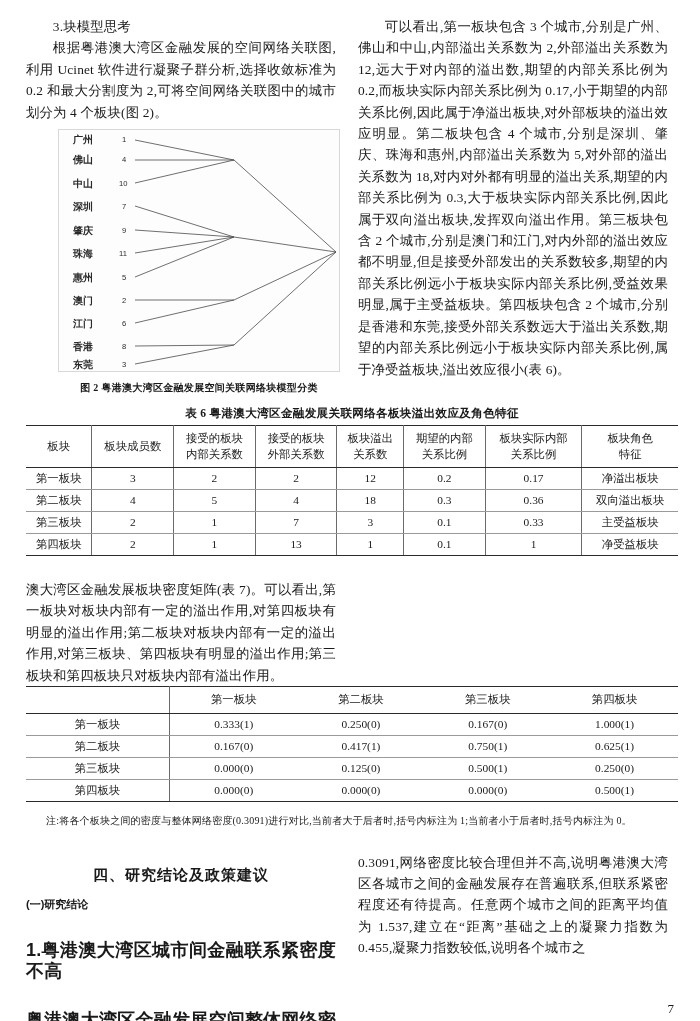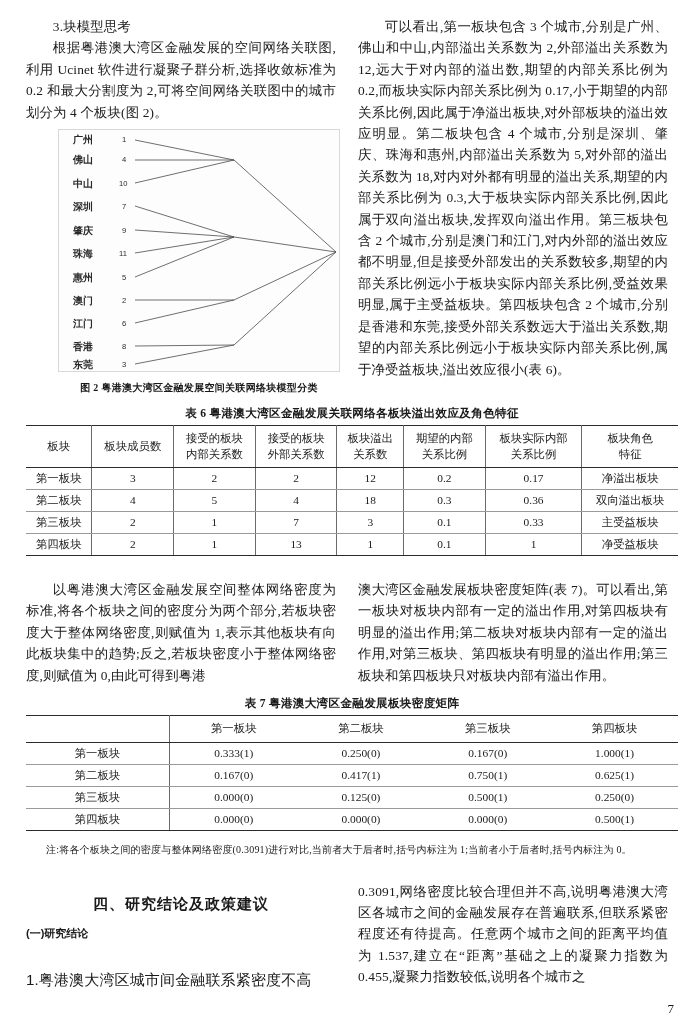--- a/index.html
+++ b/index.html
@@ -152,22 +152,22 @@
     letter-spacing: 1px;
   }
   .sub-head {
     font-family: "Liberation Sans", "DejaVu Sans", sans-serif;
     font-size: 11px;
     font-weight: bold;
     margin: 0 0 2px 0;
   }
   p.body.bold-run {
     font-family: "Liberation Sans", "DejaVu Sans", sans-serif;
-    font-weight: normal;
-    font-size: 15px;
+    font-weight: bold;
+    font-size: 18px;
     line-height: 21px;
     margin-top: 28px;
   }
   .page-num {
     position: absolute;
     right: 26px;
     bottom: 4px;
     font-size: 13px;
   }
 </style>
@@ -338,29 +338,25 @@
           <td>0.1</td>
           <td>1</td>
           <td>净受益板块</td>
         </tr>
       </tbody>
     </table>
   </div>
 
   <div class="cols">
     <div class="col">
-      <p class="body indent">以粤港澳大湾区金融发展空间整体网络密度为标准,将各个板块之间的密度分为两个部分,若板块密度大于整体网络密度,则赋值为 1,表示其他板块有向此板块集中的趋势;反之,若板块密度小于整体网络密度,则赋值为 0,由此可得到粤港</p>
-    </div>
-    <div class="col">
       <p class="body">澳大湾区金融发展板块密度矩阵(表 7)。可以看出,第一板块对板块内部有一定的溢出作用,对第四板块有明显的溢出作用;第二板块对板块内部有一定的溢出作用,对第三板块、第四板块有明显的溢出作用;第三板块和第四板块只对板块内部有溢出作用。</p>
     </div>
   </div>
 
   <div class="table-block">
-    <div class="table-title">表 7  粤港澳大湾区金融发展板块密度矩阵</div>
     <table class="doc t7">
       <thead>
         <tr>
           <th></th>
           <th>第一板块</th>
           <th>第二板块</th>
           <th>第三板块</th>
           <th>第四板块</th>
         </tr>
       </thead>

